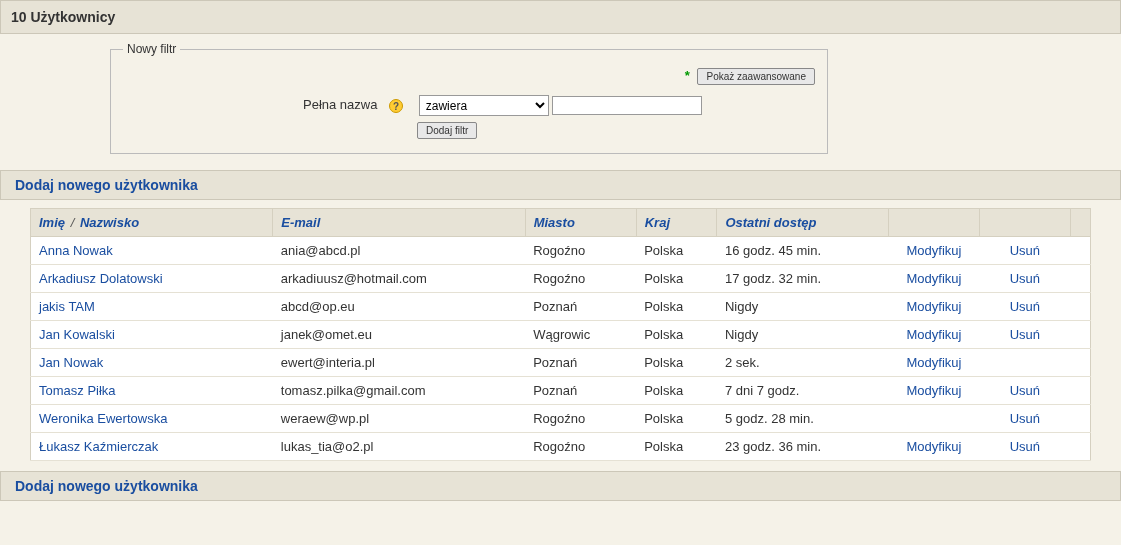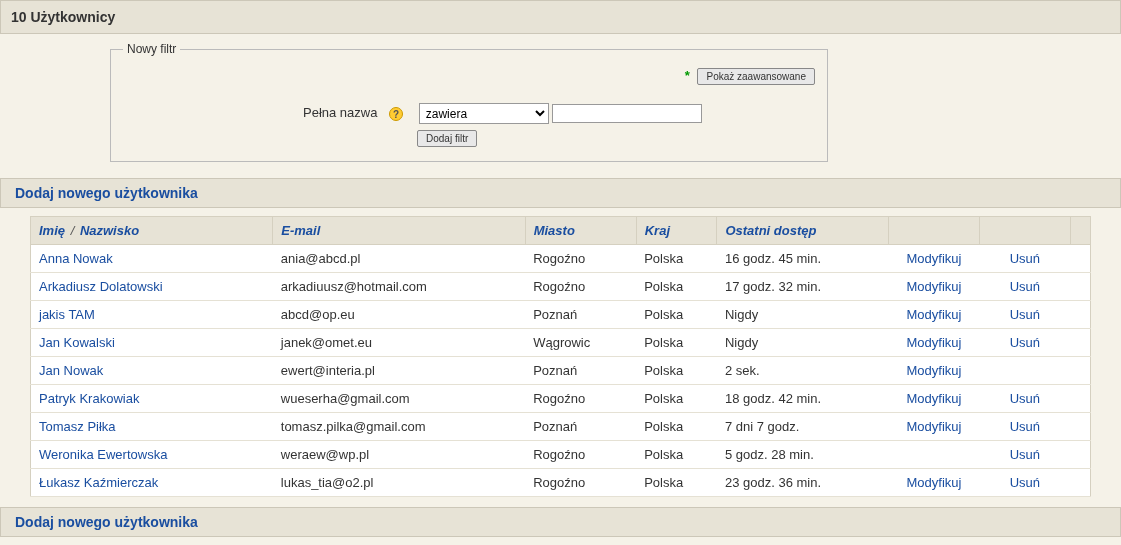--- a/index.html
+++ b/index.html
@@ -40,21 +40,20 @@
     text-align: right;
     padding: 4px 0 10px 0;
   }
   .green-ast {
     color: #009900;
     font-weight: bold;
     margin-right: 4px;
   }
   .filter-row {
     padding-left: 180px;
-    margin-top: 8px;
   }
   .filter-row label {
     display: inline-block;
     text-align: right;
     margin-right: 6px;
   }
   .help-icon {
     display: inline-block;
     width: 14px;
     height: 14px;
@@ -277,30 +276,20 @@
           <td class="name"><a href="#">Jan Nowak</a></td>
           <td>ewert@interia.pl</td>
           <td>Poznań</td>
           <td>Polska</td>
           <td>2 sek.</td>
           <td class="action"><a href="#">Modyfikuj</a></td>
           <td class="action"></td>
           <td class="tail"></td>
         </tr>
         <tr>
-          <td class="name"><a href="#">Patryk Krakowiak</a></td>
-          <td>wueserha@gmail.com</td>
-          <td>Rogoźno</td>
-          <td>Polska</td>
-          <td>18 godz. 42 min.</td>
-          <td class="action"><a href="#">Modyfikuj</a></td>
-          <td class="action"><a href="#">Usuń</a></td>
-          <td class="tail"></td>
-        </tr>
-        <tr>
           <td class="name"><a href="#">Tomasz Piłka</a></td>
           <td>tomasz.pilka@gmail.com</td>
           <td>Poznań</td>
           <td>Polska</td>
           <td>7 dni 7 godz.</td>
           <td class="action"><a href="#">Modyfikuj</a></td>
           <td class="action"><a href="#">Usuń</a></td>
           <td class="tail"></td>
         </tr>
         <tr>

